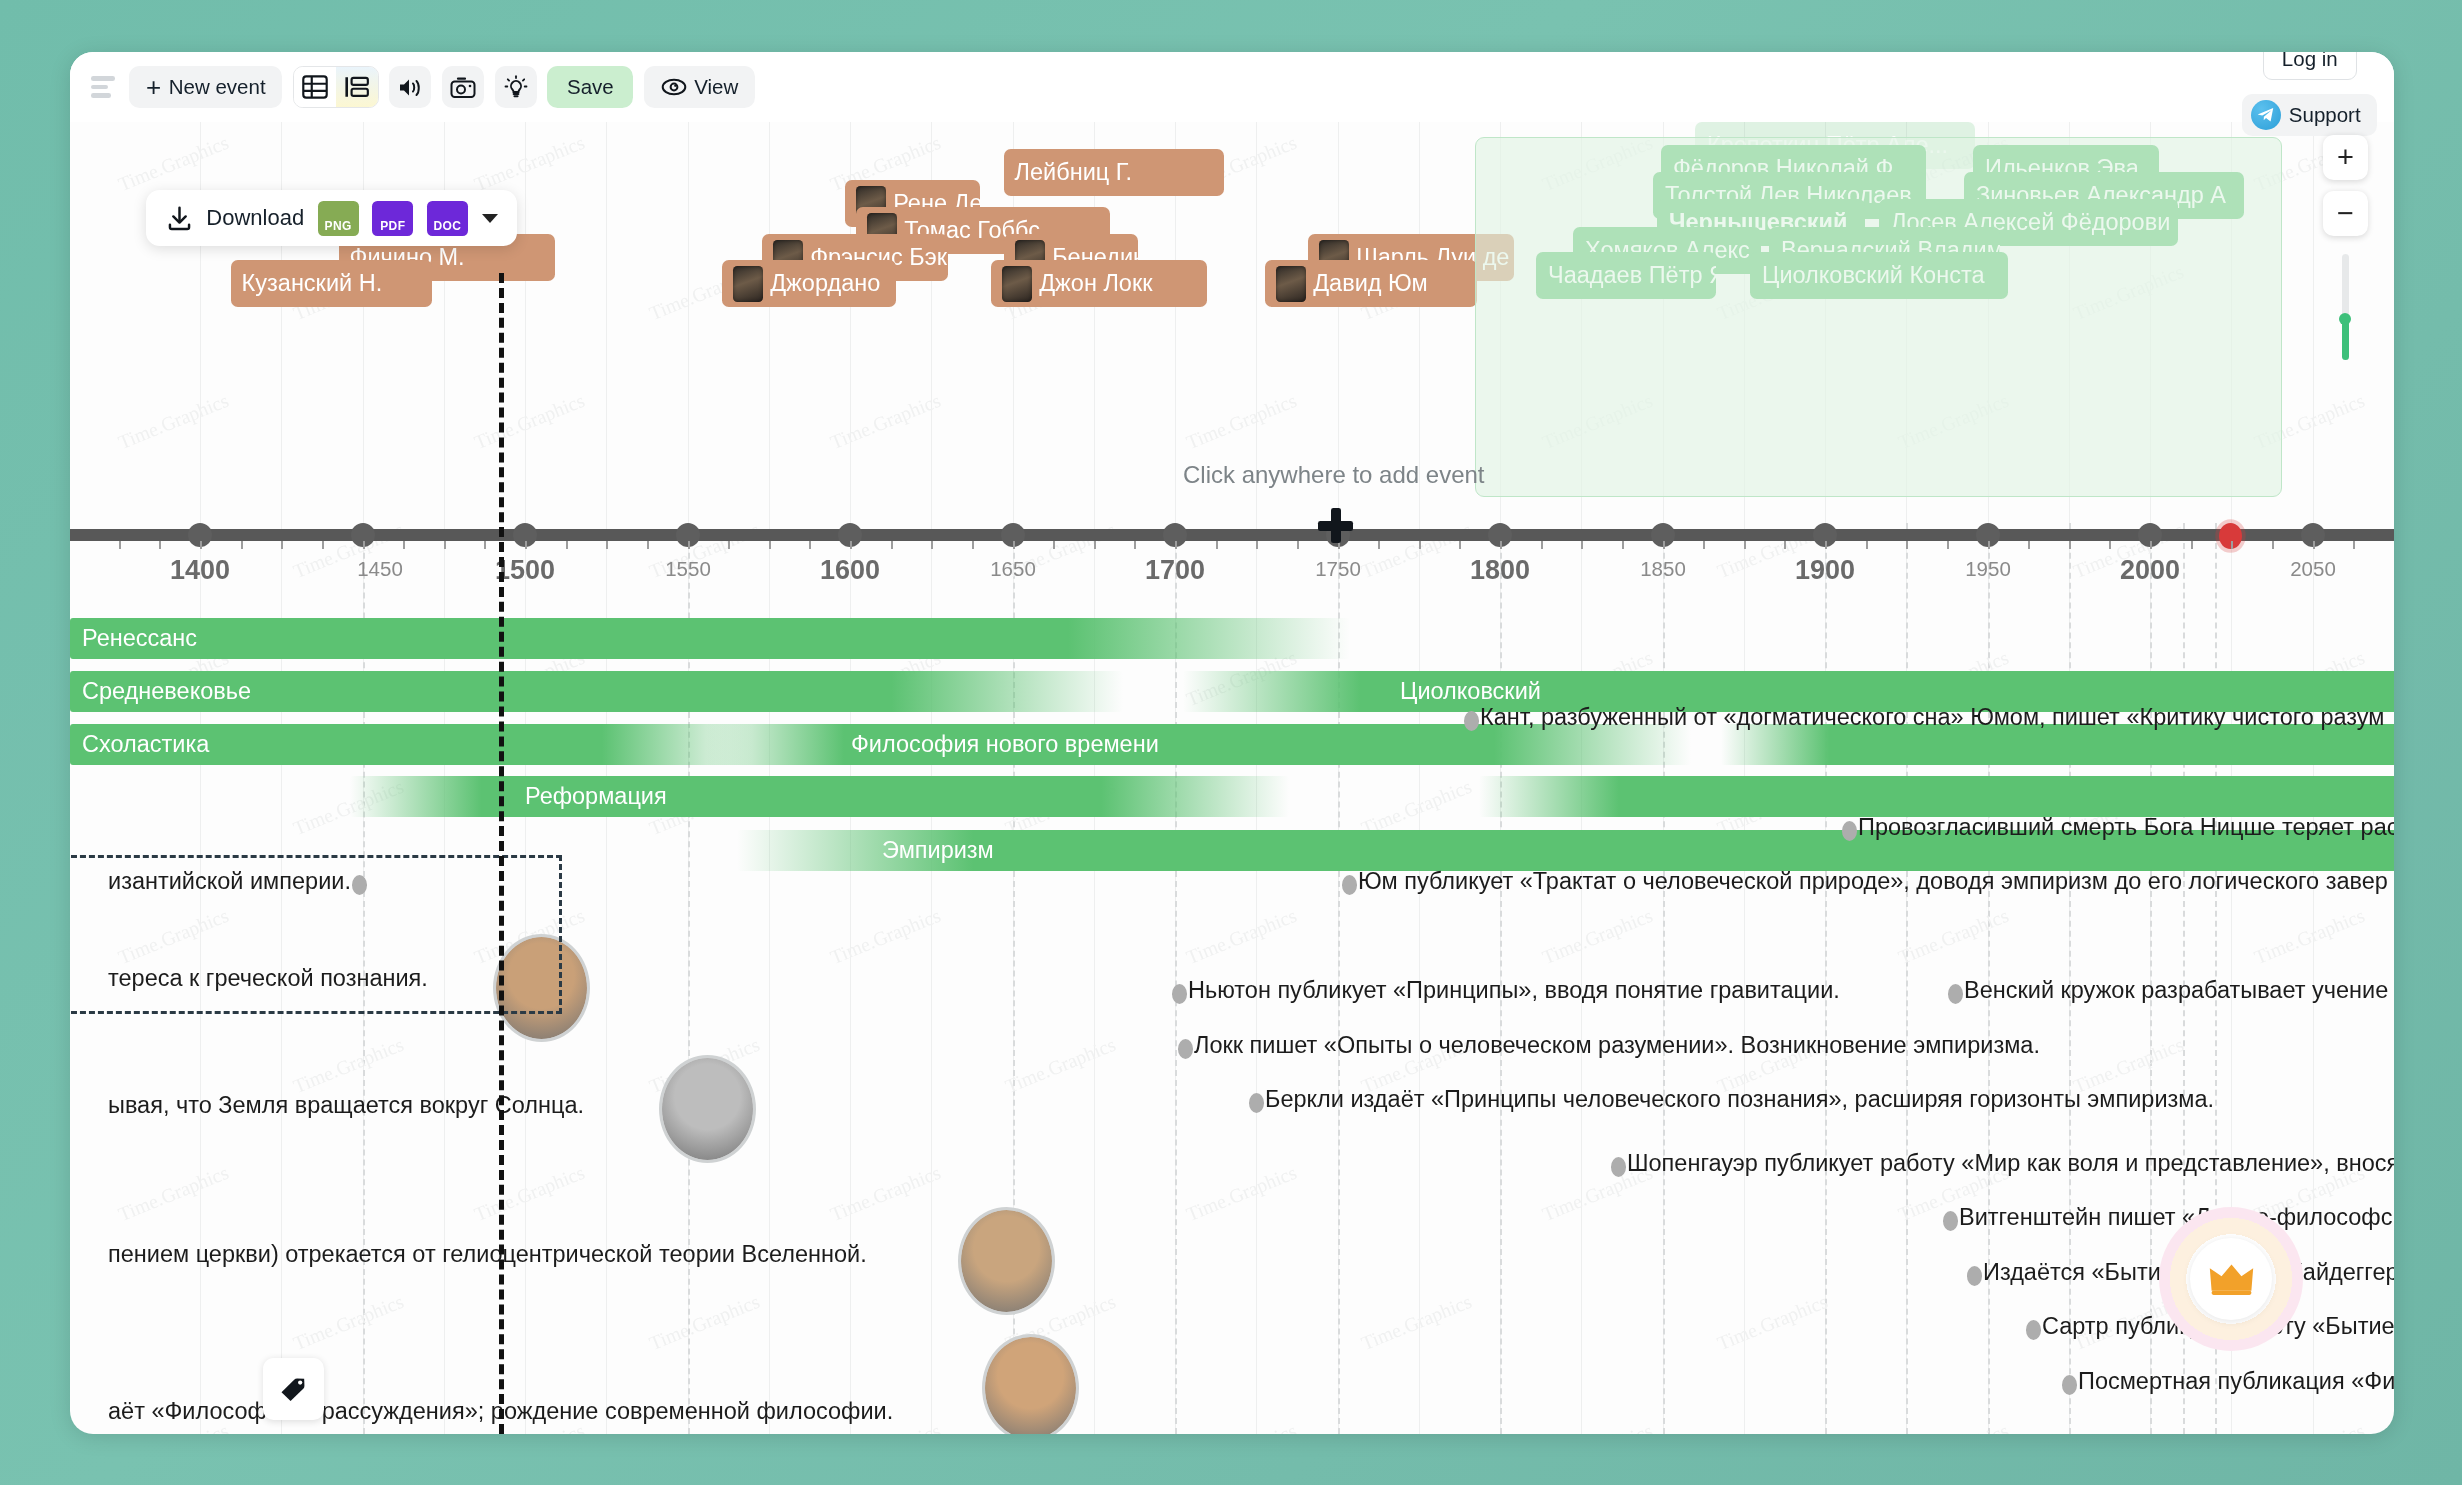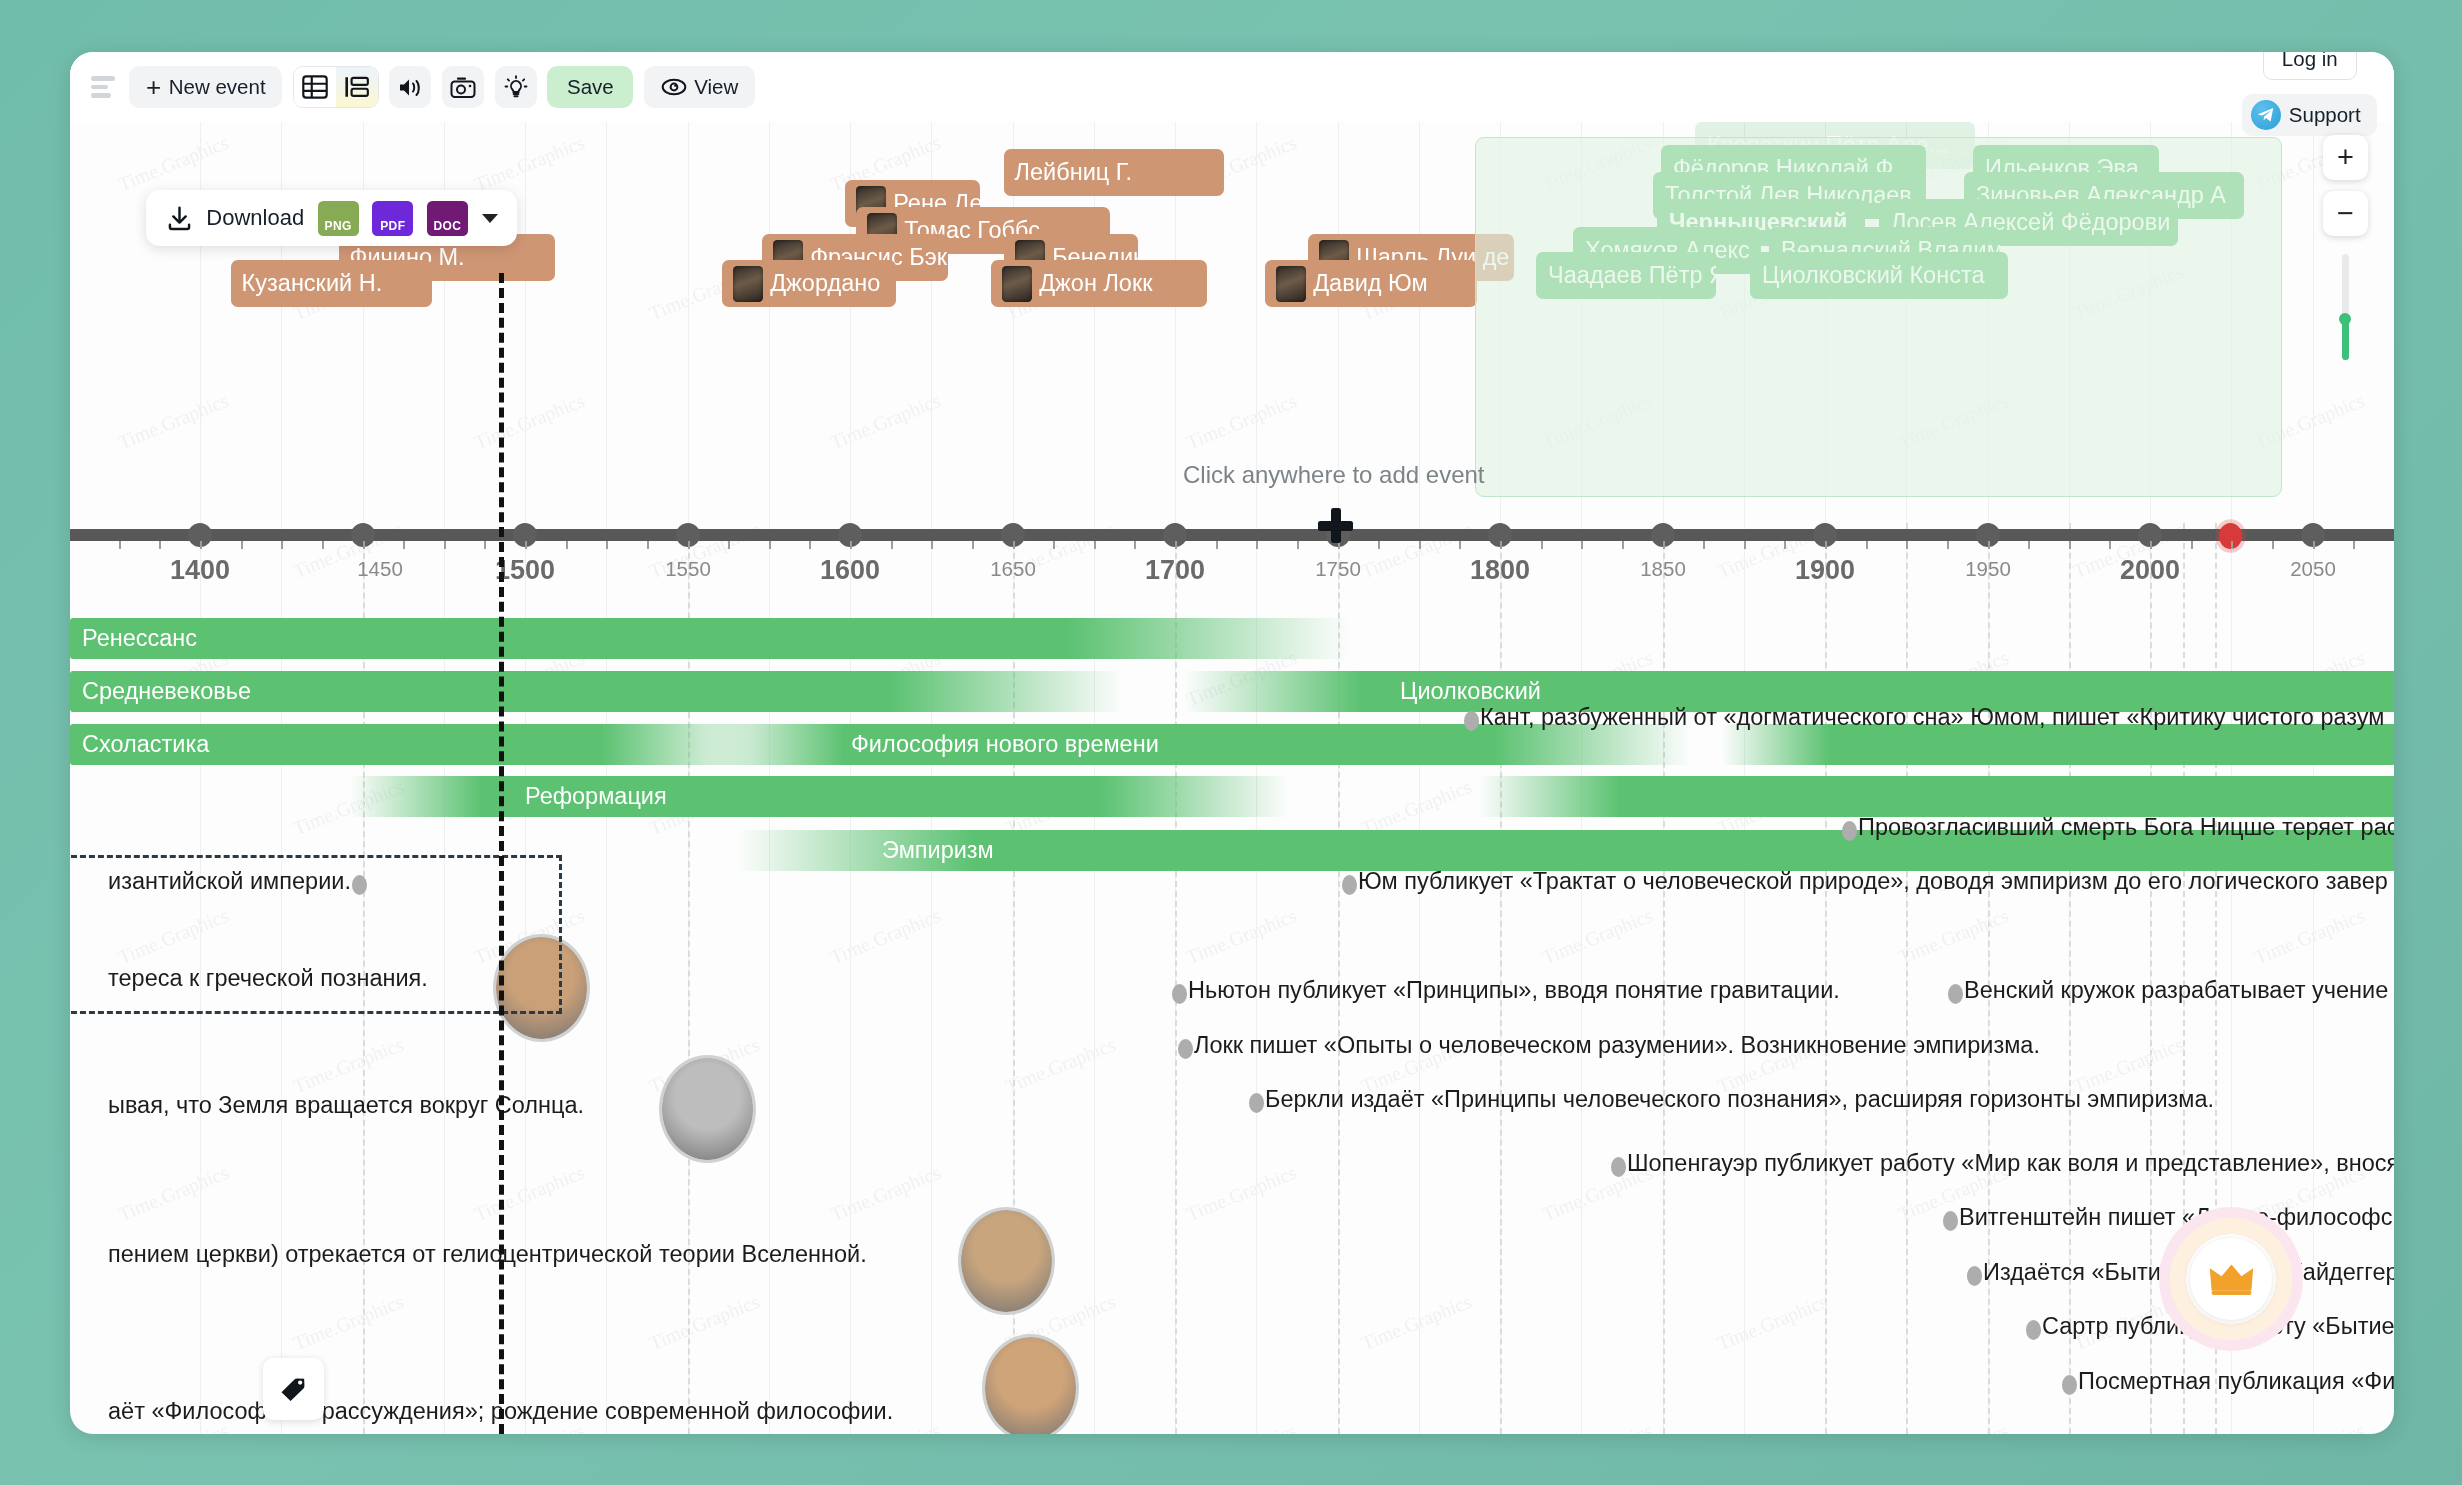--- a/index.html
+++ b/index.html
@@ -67,21 +67,21 @@
     position:absolute; left:76px; top:138px; z-index:45;
     height:56px; background:#fff; border-radius:13.6px;
     box-shadow: 0 3px 13.6px rgba(0,0,0,.13);
     display:flex;align-items:center;gap:13.6px; padding: 0 19.7px;
   }
   .dl-label { font-size:22px; color:#16202a; }
   .fmt { width:41px;height:35px;border-radius:5.3px;display:flex;align-items:flex-end;justify-content:center;
         font-size:12px;font-weight:700;color:#fff;letter-spacing:0.4px;padding-bottom:2.3px;}
   .fmt.png { background:#86ab54; }
   .fmt.pdf { background:#6d28d9; }
-  .fmt.doc { background:#701a75; }
+  .fmt.doc { background:#6d28d9; }
   .caret { width:0;height:0;border-left:8.3px solid transparent;border-right:8.3px solid transparent;border-top:9.8px solid #222; }
   
   #zoomctl { position:absolute; right:26px; top:83px; z-index:42; display:flex;flex-direction:column;align-items:center;gap:10.6px;}
   .zbtn {
     width:45px;height:45px;border-radius:10.6px;background:#fff;
     box-shadow:0 1.5px 6.8px rgba(0,0,0,.14);
     display:flex;align-items:center;justify-content:center;font-size:29px;color:#222;cursor:pointer;line-height:1;
   }
   .zslider { width:7.6px;height:106px;background:#e7e9ea;border-radius:3.8px;position:relative;margin-top:7.6px;}
   .zslider .fill { position:absolute;bottom:0;left:0;width:100%;height:39px;background:#3dc07a;border-radius:3.8px;}

